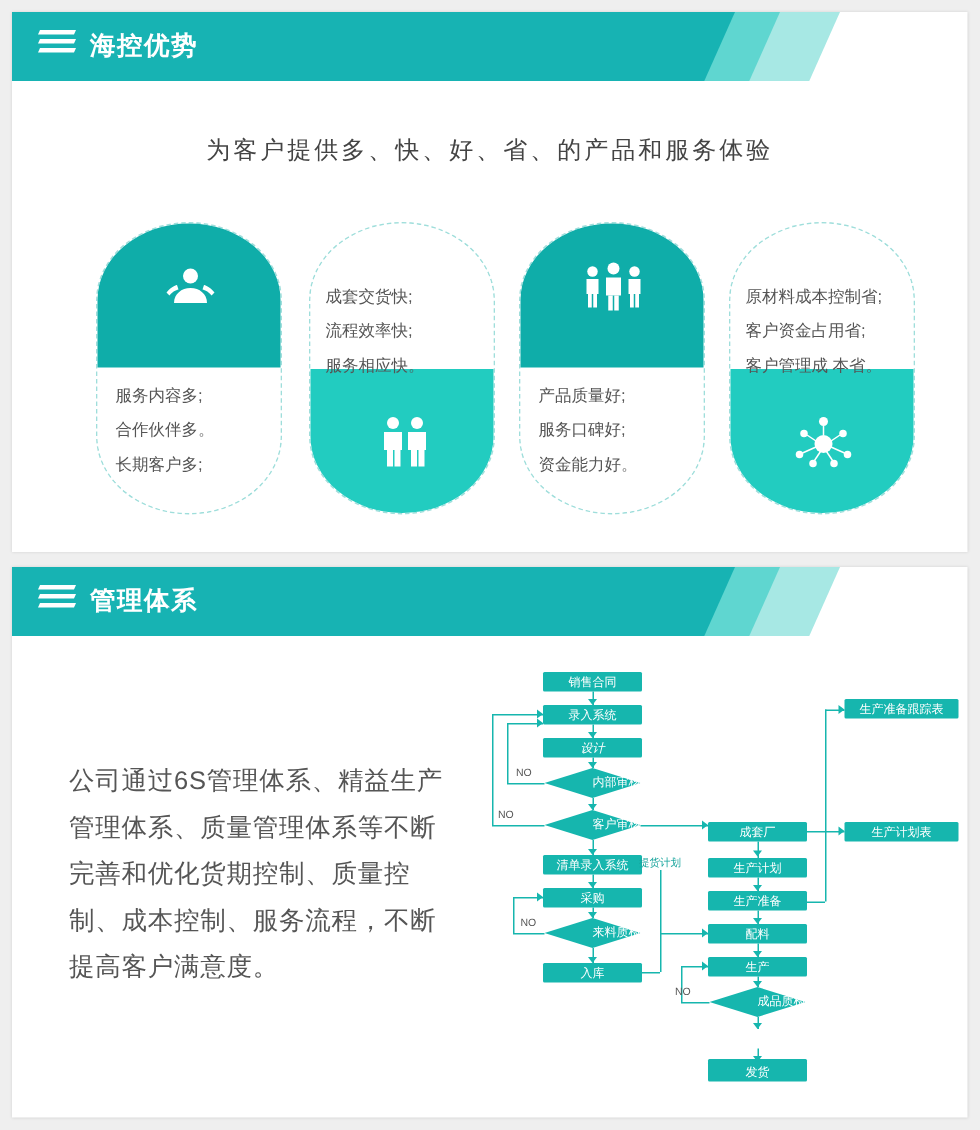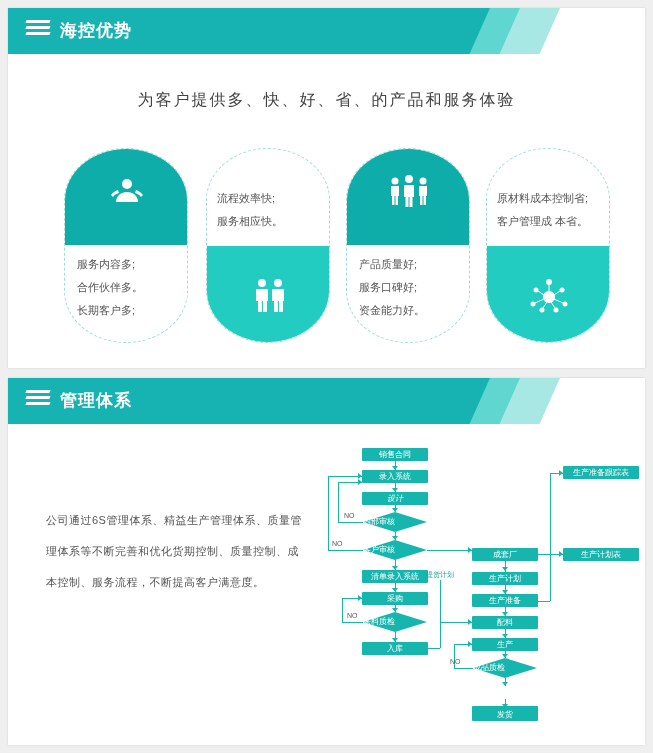--- a/index.html
+++ b/index.html
@@ -155,21 +155,21 @@
 
   
   #card-2 .lines, #card-4 .lines { padding: 0 10px; }
 
   
   #mgmt-paragraph {
     position: absolute;
     top: 505px;
     left: 46px;
     width: 262px;
-    font-size: 11px;
+    font-size: 17px;
     line-height: 31px;
     color: #555555;
     letter-spacing: 0.5px;
   }
 
   
   #flow {
     position: absolute;
     top: 430px;
     left: 320px;
@@ -188,21 +188,21 @@
     white-space: nowrap;
   }
   .node.wide { width: 66px; }
   .node.xwide { width: 76px; }
   .dnode {
     position: absolute;
     width: 64px;
     height: 20px;
     color: #ffffff;
     font-size: 8px;
-    text-align: left;
+    text-align: right;
     line-height: 20px;
     white-space: nowrap;
   }
   .dnode .dshape {
     position: absolute;
     inset: 0;
     background: #16b6ae;
     clip-path: polygon(50% 0, 100% 50%, 50% 100%, 0 50%);
   }
   .dnode span { position: relative; z-index: 2; }
@@ -268,20 +268,21 @@
       <div class="lines below">
         <div>服务内容多;</div>
         <div>合作伙伴多。</div>
         <div>长期客户多;</div>
       </div>
     </div>
 
     <div class="card" id="card-2">
       <div class="blob bottom"></div>
       <div class="lines above">
+        <div>成套交货快;</div>
         <div>流程效率快;</div>
         <div>服务相应快。</div>
       </div>
       <div class="icon-wrap bottom">
         <svg width="42" height="42" viewBox="0 0 42 42">
           <circle cx="14" cy="9" r="4" fill="#ffffff"></circle>
           <path d="M8 15h12v12H8z" fill="#ffffff"></path>
           <path d="M10 27h4v11h-4zM15 27h4v11h-4z" fill="#ffffff"></path>
           <circle cx="30" cy="9" r="4" fill="#ffffff"></circle>
           <path d="M24 15h12v12H24z" fill="#ffffff"></path>
@@ -309,20 +310,21 @@
         <div>产品质量好;</div>
         <div>服务口碑好;</div>
         <div>资金能力好。</div>
       </div>
     </div>
 
     <div class="card" id="card-4">
       <div class="blob bottom"></div>
       <div class="lines above">
         <div>原材料成本控制省;</div>
+        <div>客户资金占用省;</div>
         <div>客户管理成 本省。</div>
       </div>
       <div class="icon-wrap bottom">
         <svg width="42" height="40" viewBox="0 0 42 40">
           <circle cx="21" cy="6" r="3" fill="#ffffff"></circle>
           <circle cx="8" cy="14" r="2.5" fill="#ffffff"></circle>
           <circle cx="34" cy="14" r="2.5" fill="#ffffff"></circle>
           <circle cx="5" cy="28" r="2.5" fill="#ffffff"></circle>
           <circle cx="37" cy="28" r="2.5" fill="#ffffff"></circle>
           <circle cx="14" cy="34" r="2.5" fill="#ffffff"></circle>

